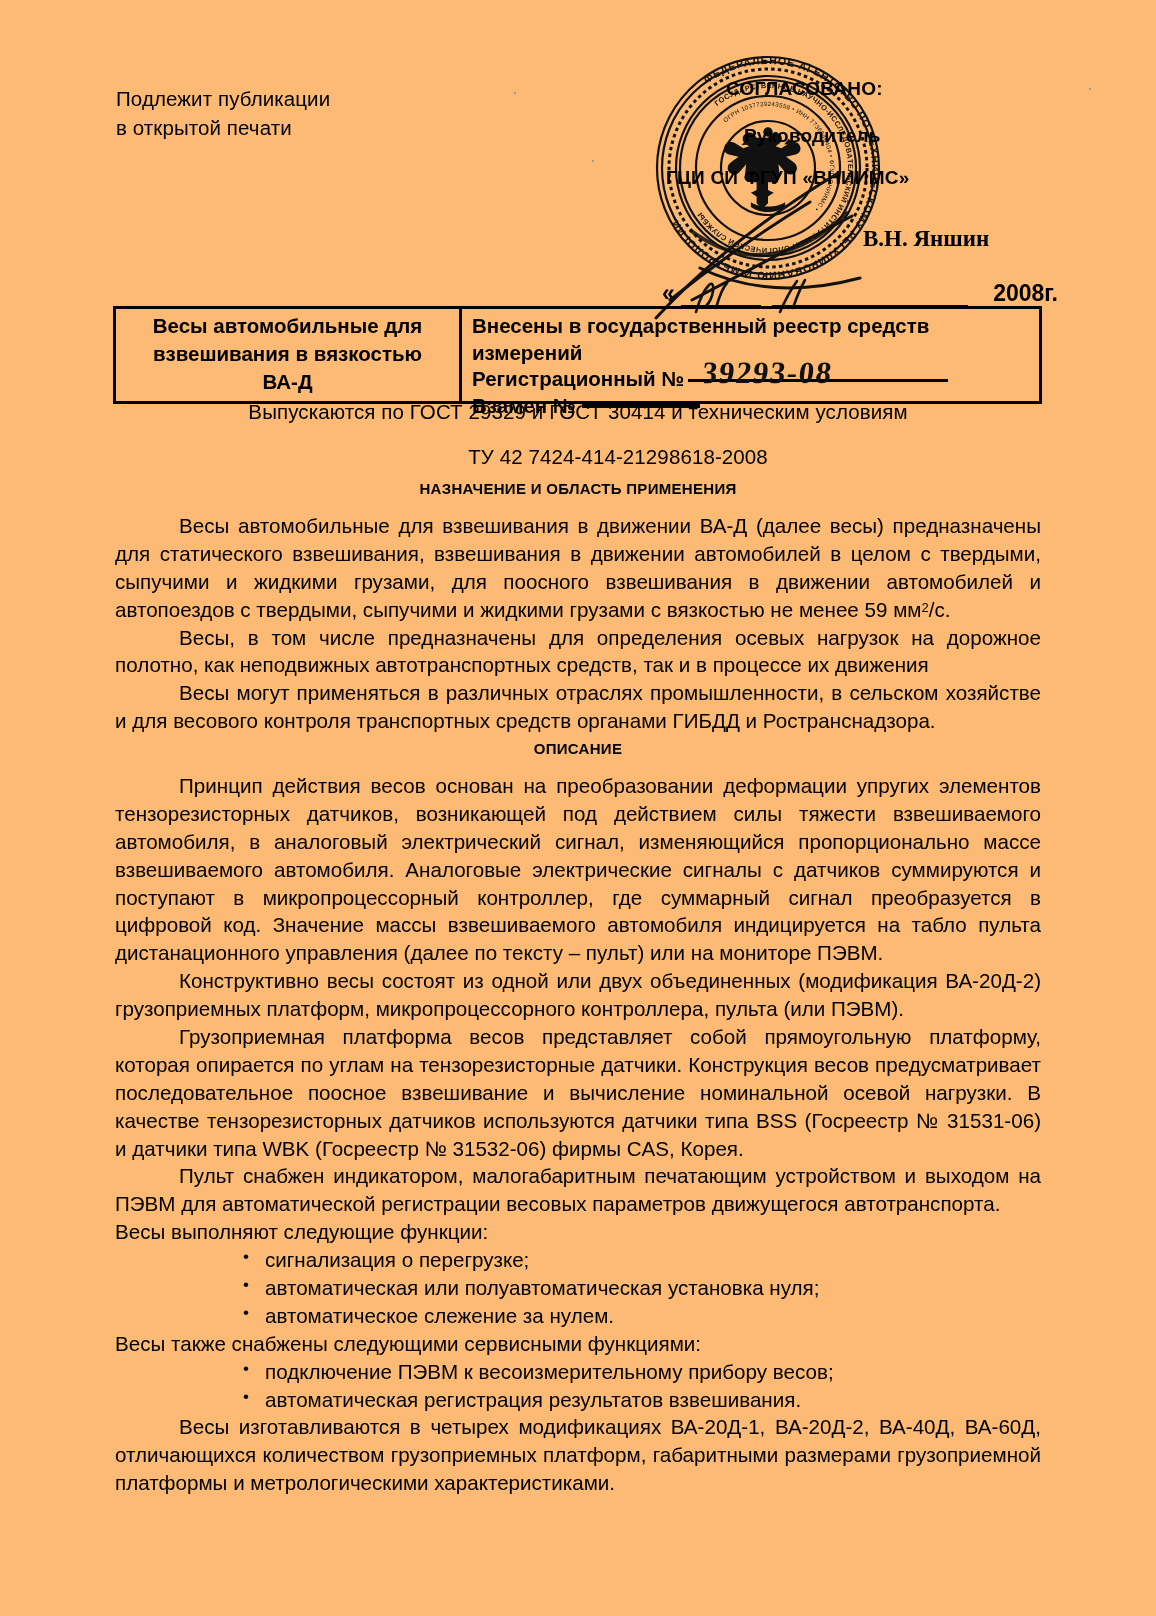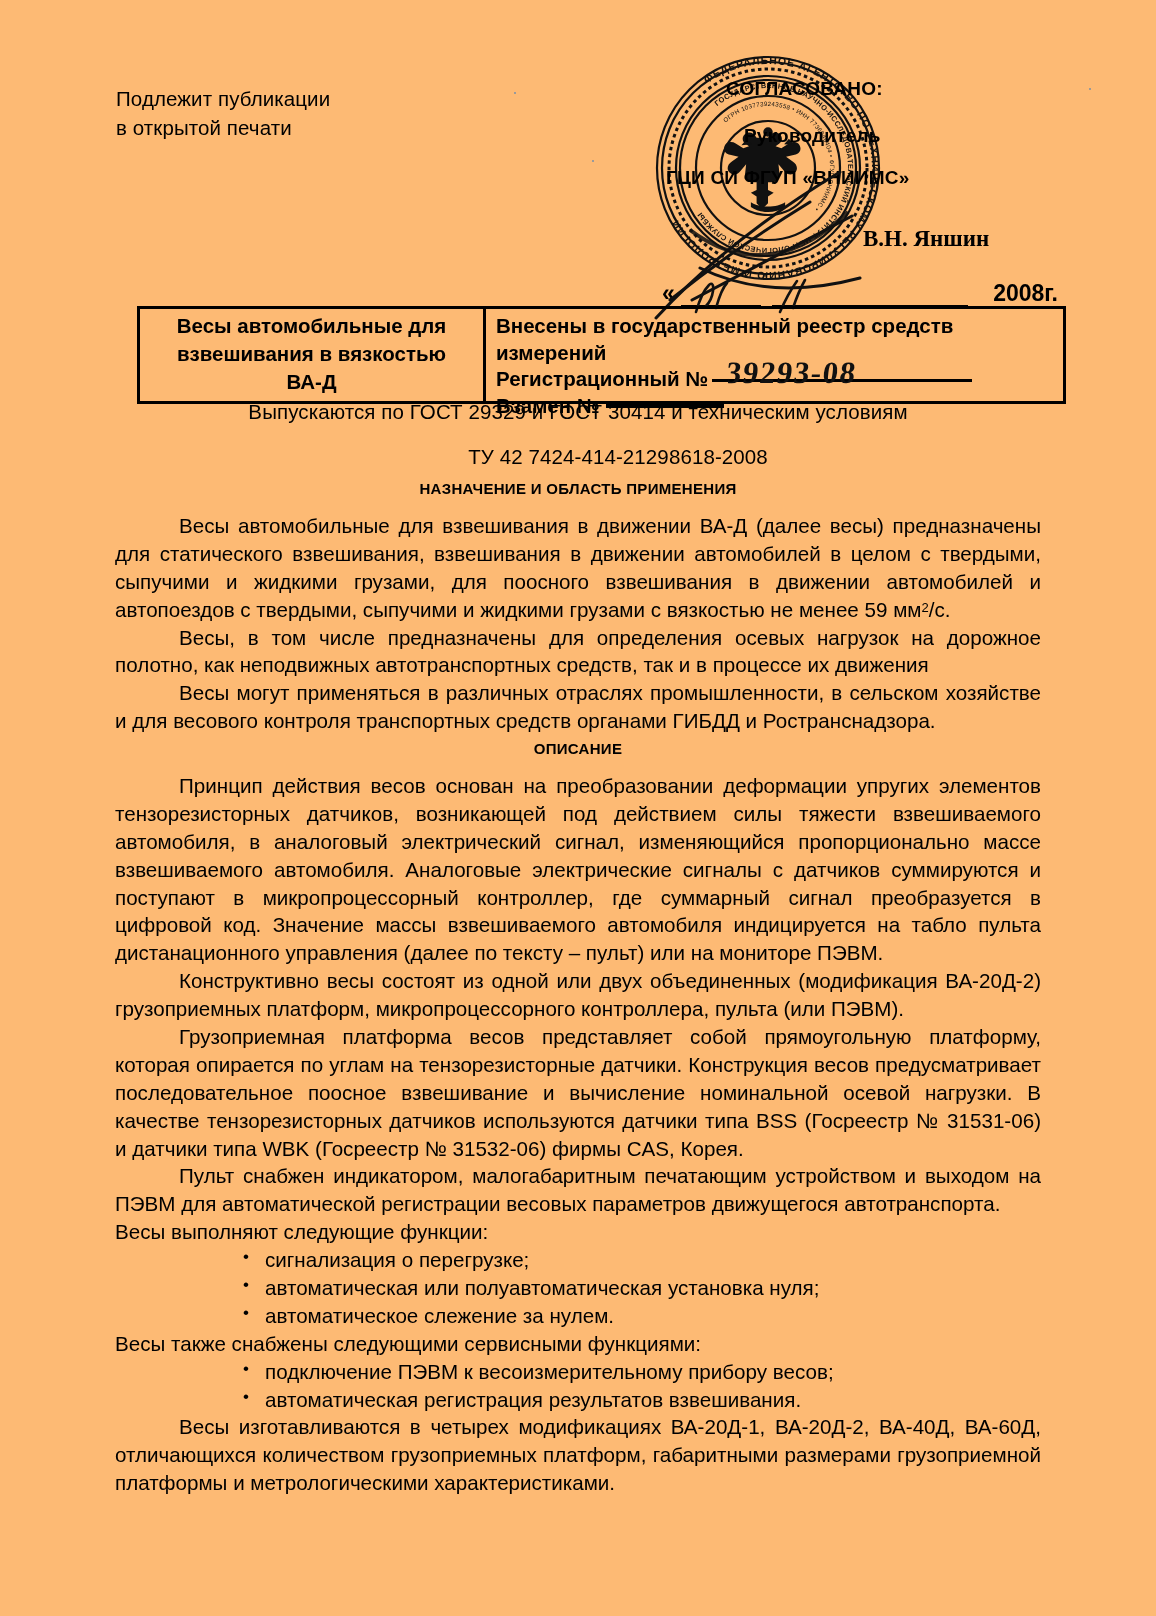--- a/index.html
+++ b/index.html
@@ -108,21 +108,20 @@
   
   .reg-box {
     position: absolute;
     left: 113px;
     top: 306px;
     width: 929px;
     height: 98px;
     border: 3px solid #000;
     box-sizing: border-box;
     display: flex;
-    margin-left: 24px;
   }
   .reg-left {
     width: 346px;
     border-right: 3px solid #000;
     box-sizing: border-box;
     display: flex;
     flex-direction: column;
     justify-content: center;
     align-items: center;
     font-weight: bold;

